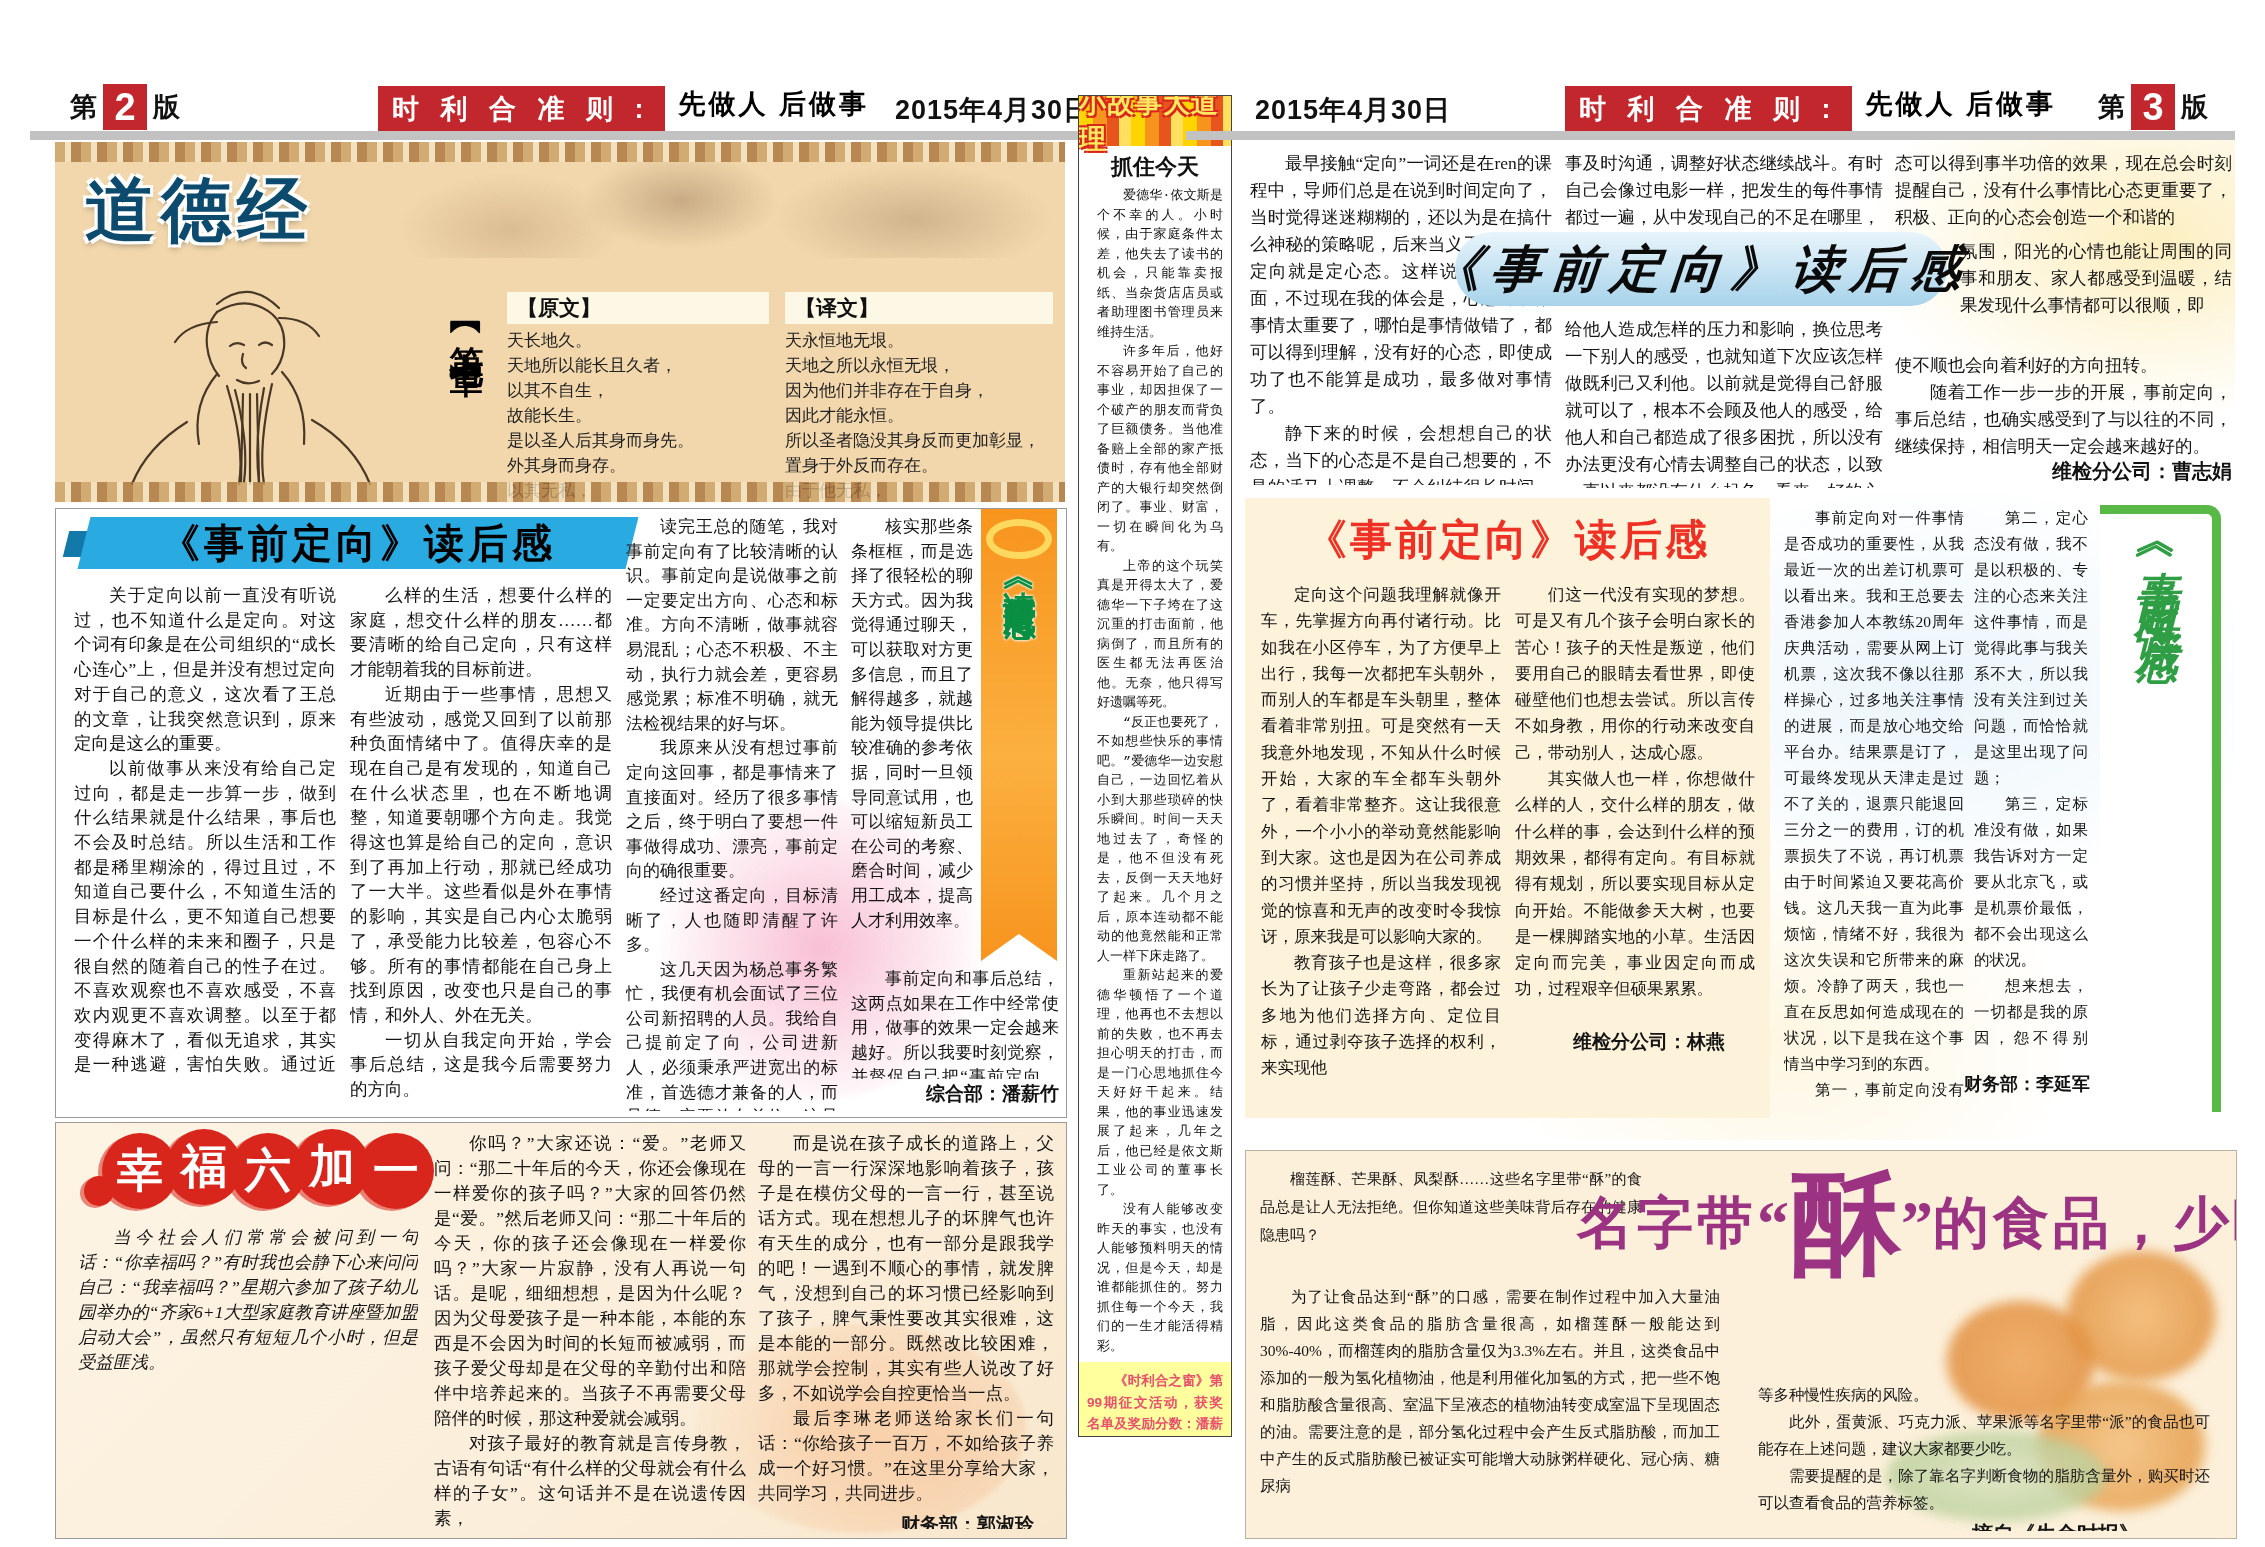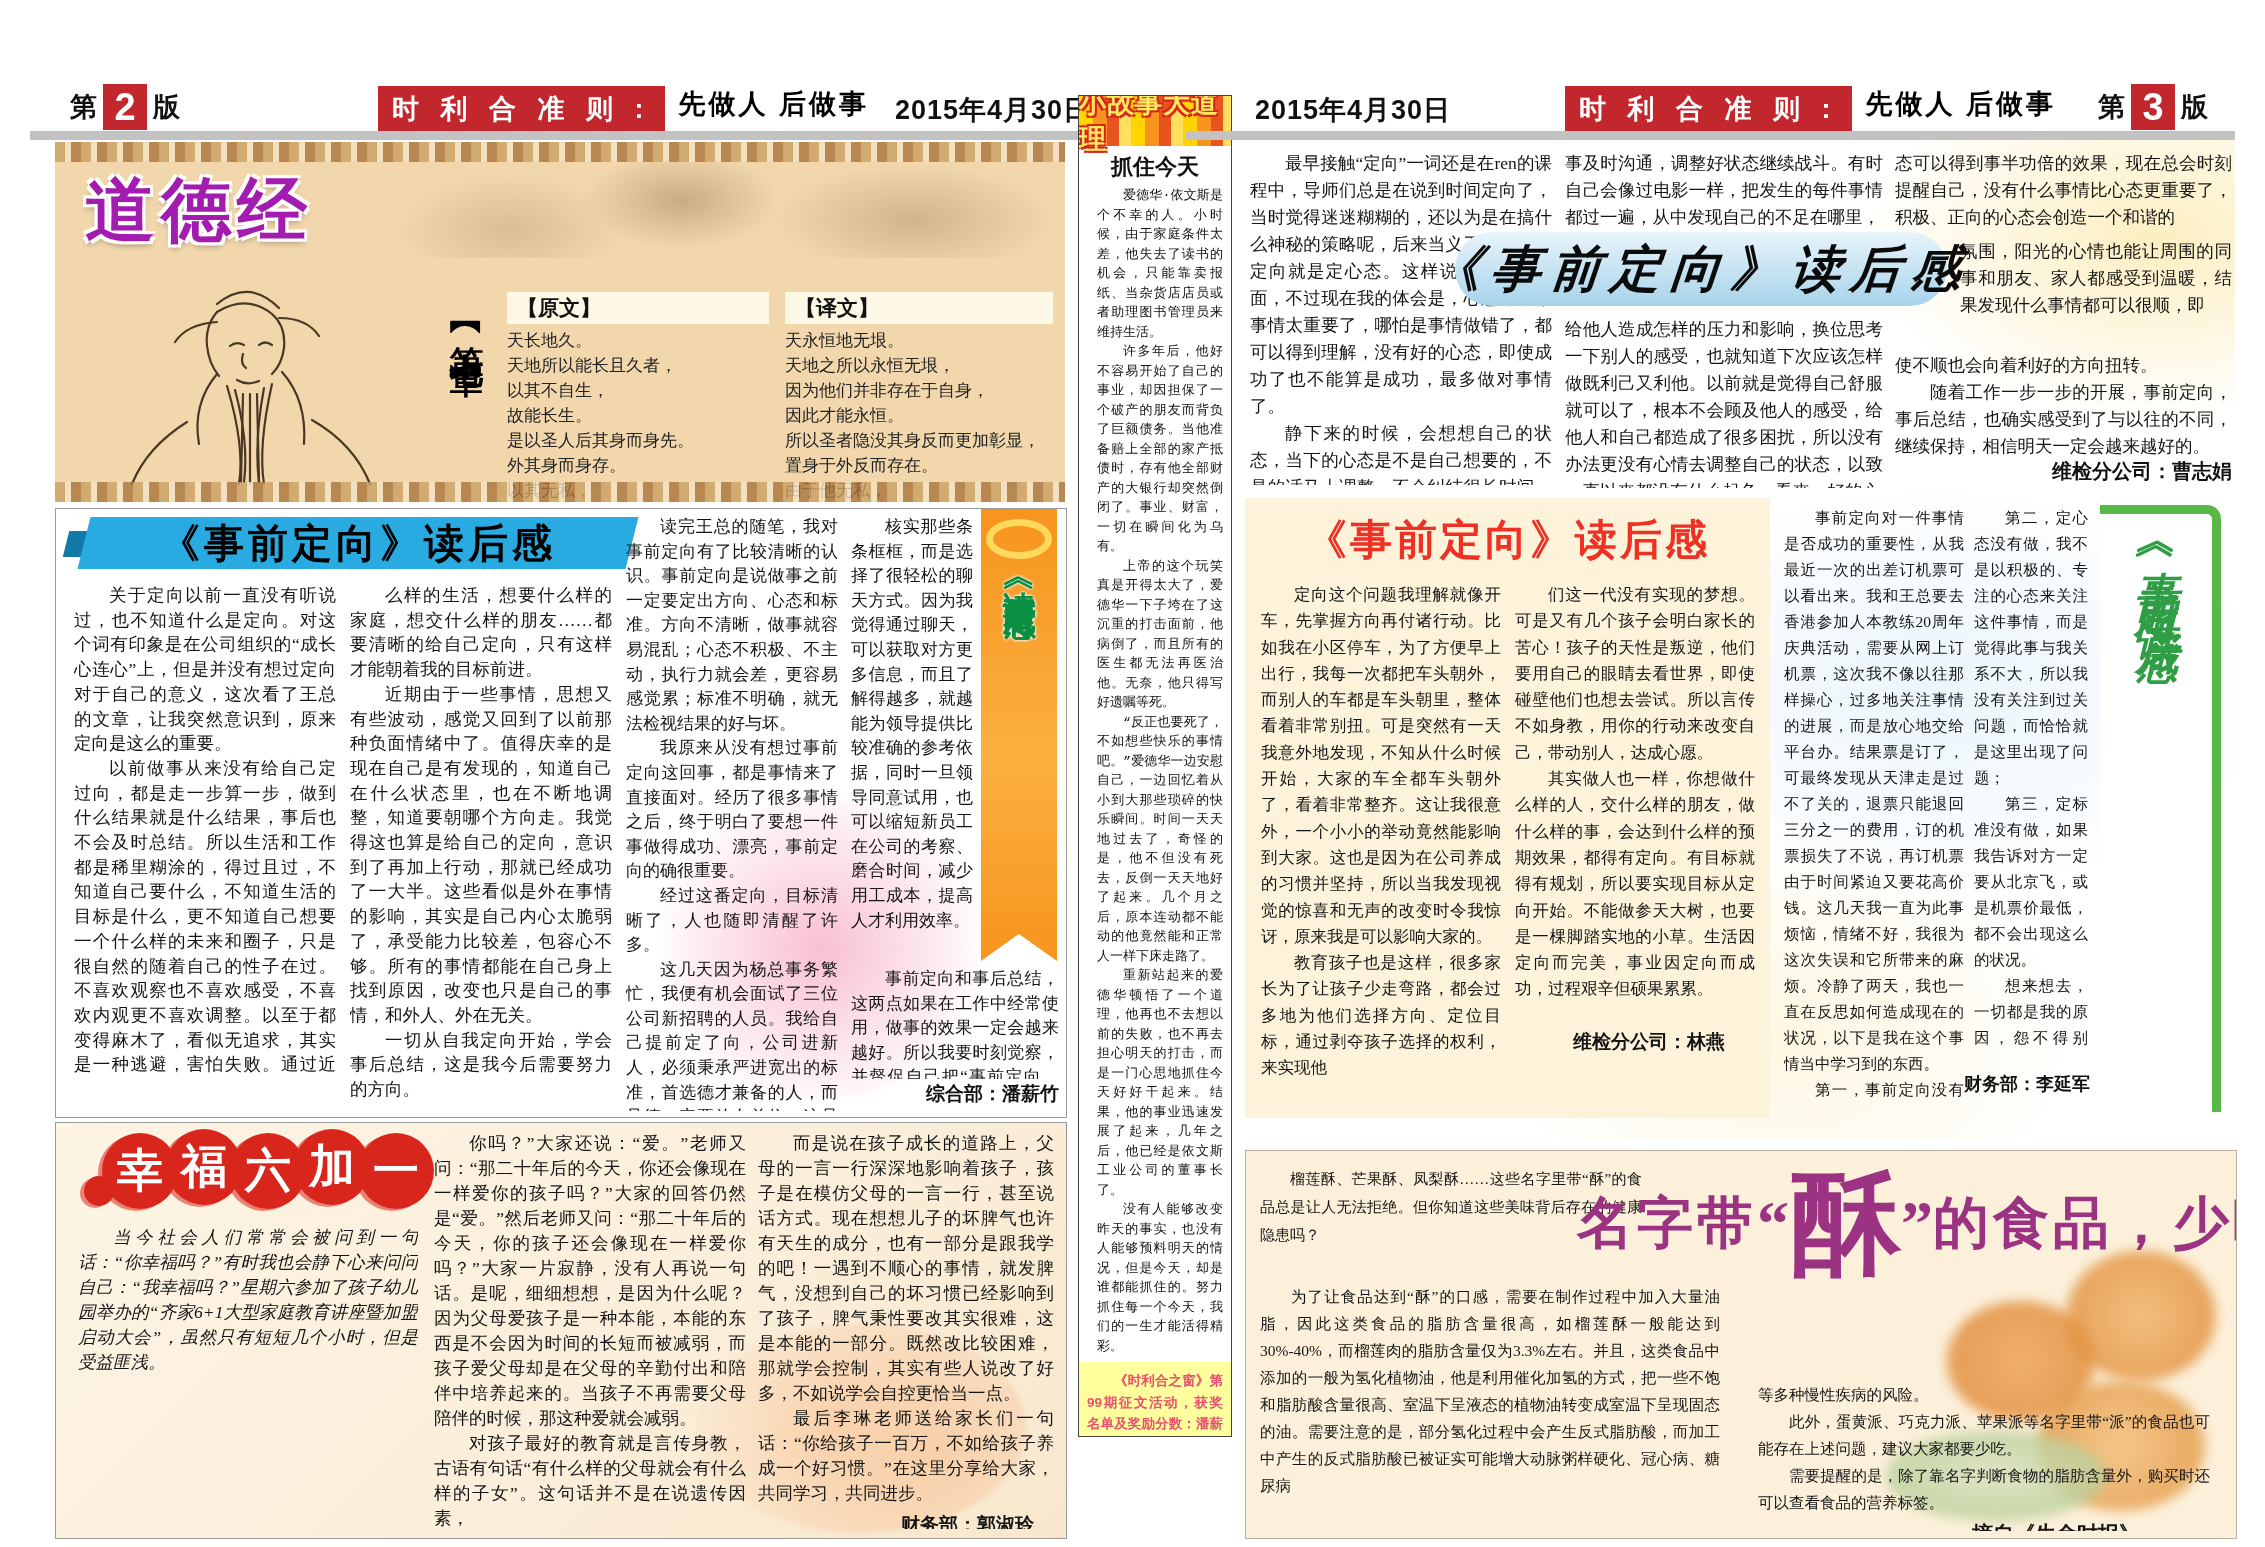--- a/index.html
+++ b/index.html
@@ -16,21 +16,21 @@
   .date{font-weight:bold;font-size:27px;letter-spacing:1px;}
   .rule{background:#c2c2c2;height:9px;}
   
   .ddj{background:#f2d7ac;overflow:hidden;}
   .ddj .strip{height:20px;background:repeating-linear-gradient(90deg,#c9a063 0 10px,#f2e3c4 10px 16px,#a9743c 16px 26px);opacity:.8;}
   .ddj .band{height:96px;position:relative;background:linear-gradient(90deg,#efe2c6,#ddc9a4 40%,#cdb globale 70%,#d8c49e);overflow:hidden;}
   .ddj .band .wash{position:absolute;inset:0;background:
       radial-gradient(140px 70px at 62% 40%,rgba(122,90,60,.35),transparent 70%),
       radial-gradient(200px 80px at 85% 60%,rgba(122,90,60,.28),transparent 70%),
       radial-gradient(160px 80px at 45% 70%,rgba(150,110,70,.25),transparent 70%);}
-  .ddj-title{font-size:70px;font-weight:bold;color:#a21caf;letter-spacing:6px;line-height:92px;
+  .ddj-title{font-size:70px;font-weight:bold;color:#0c4a6e;letter-spacing:6px;line-height:92px;
       text-shadow:-3px -3px 0 #fff,3px -3px 0 #fff,-3px 3px 0 #fff,3px 3px 0 #fff,0 4px 6px rgba(0,0,0,.35);}
   .chapter{writing-mode:vertical-rl;font-size:34px;font-weight:bold;letter-spacing:8px;color:#000;
       font-family:"Liberation Serif",serif;}
   .ddj-colhead{background:#fdf8e6;font-weight:bold;font-size:21px;padding:2px 10px;
       font-family:"Liberation Serif",serif;}
   .ddj-line{font-family:"Liberation Serif",serif;font-size:17px;line-height:25px;color:#222;}
   
   .ncol{position:absolute;overflow:hidden;text-align:justify;
         font-family:"Liberation Serif",serif;color:#141414;}
   .ncol p{margin:0;text-indent:2em;}

